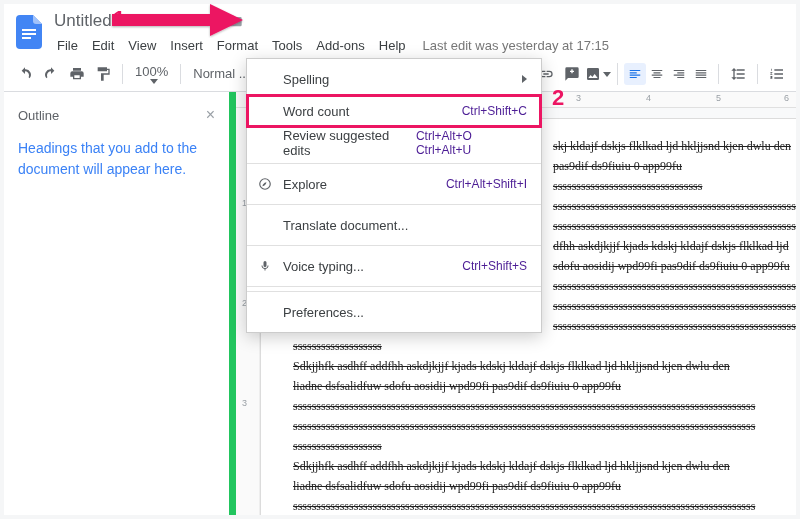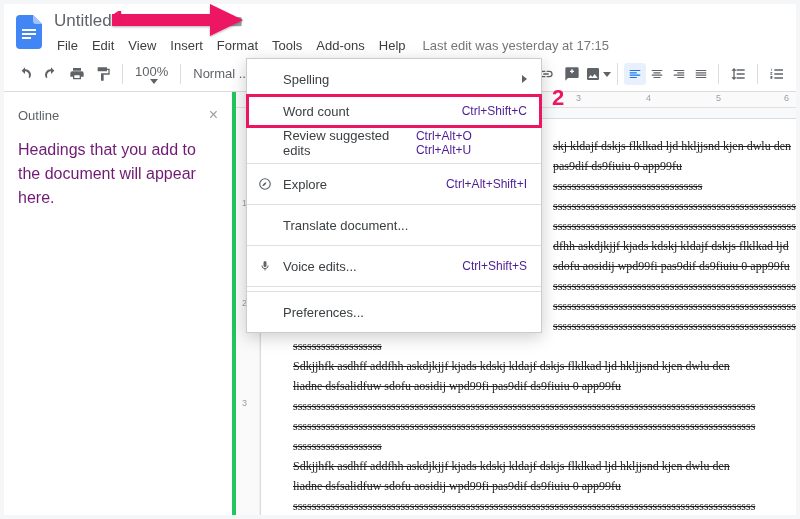--- a/index.html
+++ b/index.html
@@ -26,24 +26,24 @@
   .tb-zoom .caret, .tb-style .caret { margin-left: 4px; }
   .tb-style { display: flex; align-items: center; padding: 0 6px; cursor: pointer; }
   .caret { width: 0; height: 0; border-left: 4px solid transparent; border-right: 4px solid transparent; border-top: 5px solid #5f6368; }
   .tb-right { position: absolute; right: 6px; top: 0; height: 36px; display: flex; align-items: center; }
   .align-group { display: flex; align-items: center; border-left: 1px solid #dadce0; padding-left: 6px; margin-left: 6px; }
   .align-btn { width: 22px; height: 22px; display: flex; align-items: center; justify-content: center; cursor: pointer; }
   .active-align { background: #e8f0fe; color: #1a73e8; border-radius: 3px; }
 
   
   .main { display: flex; height: calc(100% - 52px - 36px); position: relative; }
-  .outline-pane { width: 232px; border-right: 4px solid #22c55e; background: #fff; position: relative; }
+  .outline-pane { width: 232px; border-right: 7px solid #22c55e; background: #fff; position: relative; }
   .outline-hdr { display: flex; align-items: center; justify-content: space-between; padding: 14px 14px 6px 14px; font-size: 13px; color: #5f6368; }
   .outline-close { font-size: 16px; color: #9aa0a6; cursor: pointer; }
-  .outline-hint { padding: 8px 14px; font-size: 16px; color: #701a75; line-height: 1.5; }
+  .outline-hint { padding: 8px 14px; font-size: 14px; color: #3b82f6; line-height: 1.5; }
 
   .doc-area { flex: 1; position: relative; background: #f8f9fa; overflow: hidden; }
   .ruler { height: 16px; background: #fafafa; border-bottom: 1px solid #e0e0e0; position: relative; }
   .ruler-label { position: absolute; top: 1px; font-size: 9px; color: #9aa0a6; }
   .page { margin: 10px 0 0 24px; width: 560px; background: #fff; border: 1px solid #dcdcdc; padding: 18px 20px 40px 32px; font-family: "Times New Roman", serif; font-size: 12px; color: #222; line-height: 1.5; position: relative; }
   .page p { margin-bottom: 2px; text-decoration: line-through; overflow: hidden; white-space: nowrap; }
   .vruler { position: absolute; left: 0; top: 16px; width: 24px; bottom: 0; background: #fafafa; border-right: 1px solid #eee; }
   .vruler-label { position: absolute; left: 6px; font-size: 9px; color: #9aa0a6; }
 
   
@@ -268,21 +268,21 @@
   <div class="dd-item">
     <span>Translate document...</span>
   </div>
   <div class="dd-sep"></div>
   <div class="dd-item">
     <span class="dd-icon">
         <svg width="12" height="14" viewBox="0 0 24 24">
           <path fill="#5f6368" d="M12 14a3 3 0 0 0 3-3V5a3 3 0 0 0-6 0v6a3 3 0 0 0 3 3zm5-3a5 5 0 0 1-10 0H5a7 7 0 0 0 6 6.9V21h2v-3.1A7 7 0 0 0 19 11h-2z"></path>
         </svg>
       </span>
-    <span>Voice edits...</span>
+    <span>Voice typing...</span>
     <span class="shortcut">Ctrl+Shift+S</span>
   </div>
   <div class="dd-sep"></div>
   <div class="dd-sep"></div>
   <div class="dd-item">
     <span>Preferences...</span>
   </div>
 </div>
 
 <svg class="anno-arrow" style="left:110px; top:2px;" width="135" height="36" viewBox="0 0 135 36">

